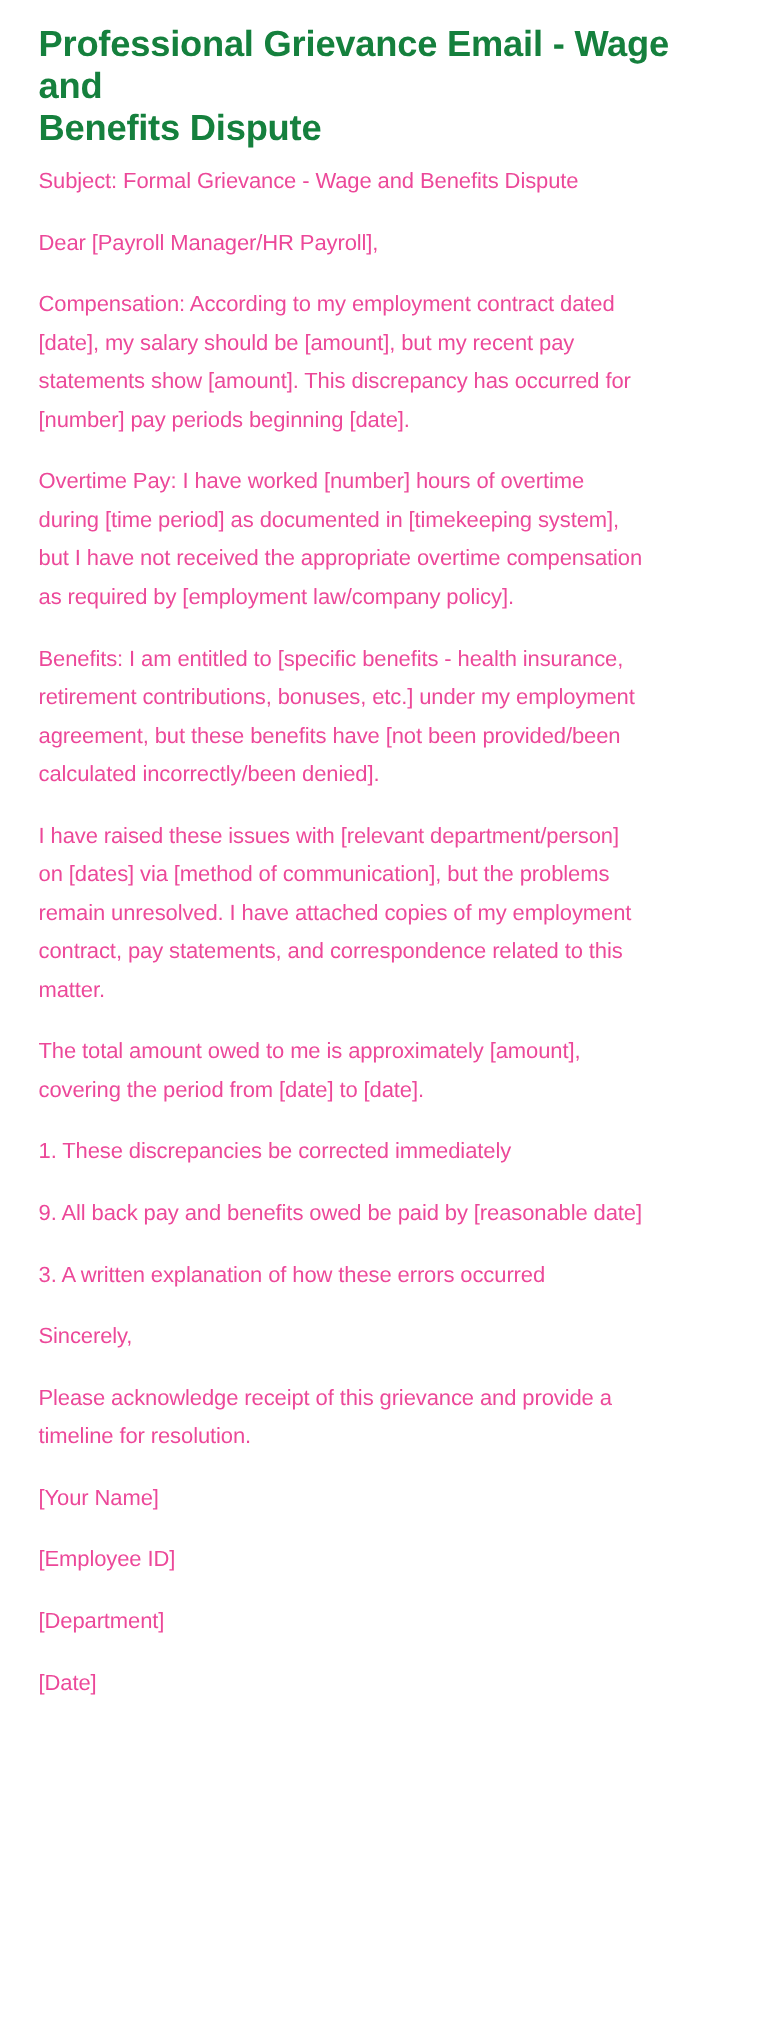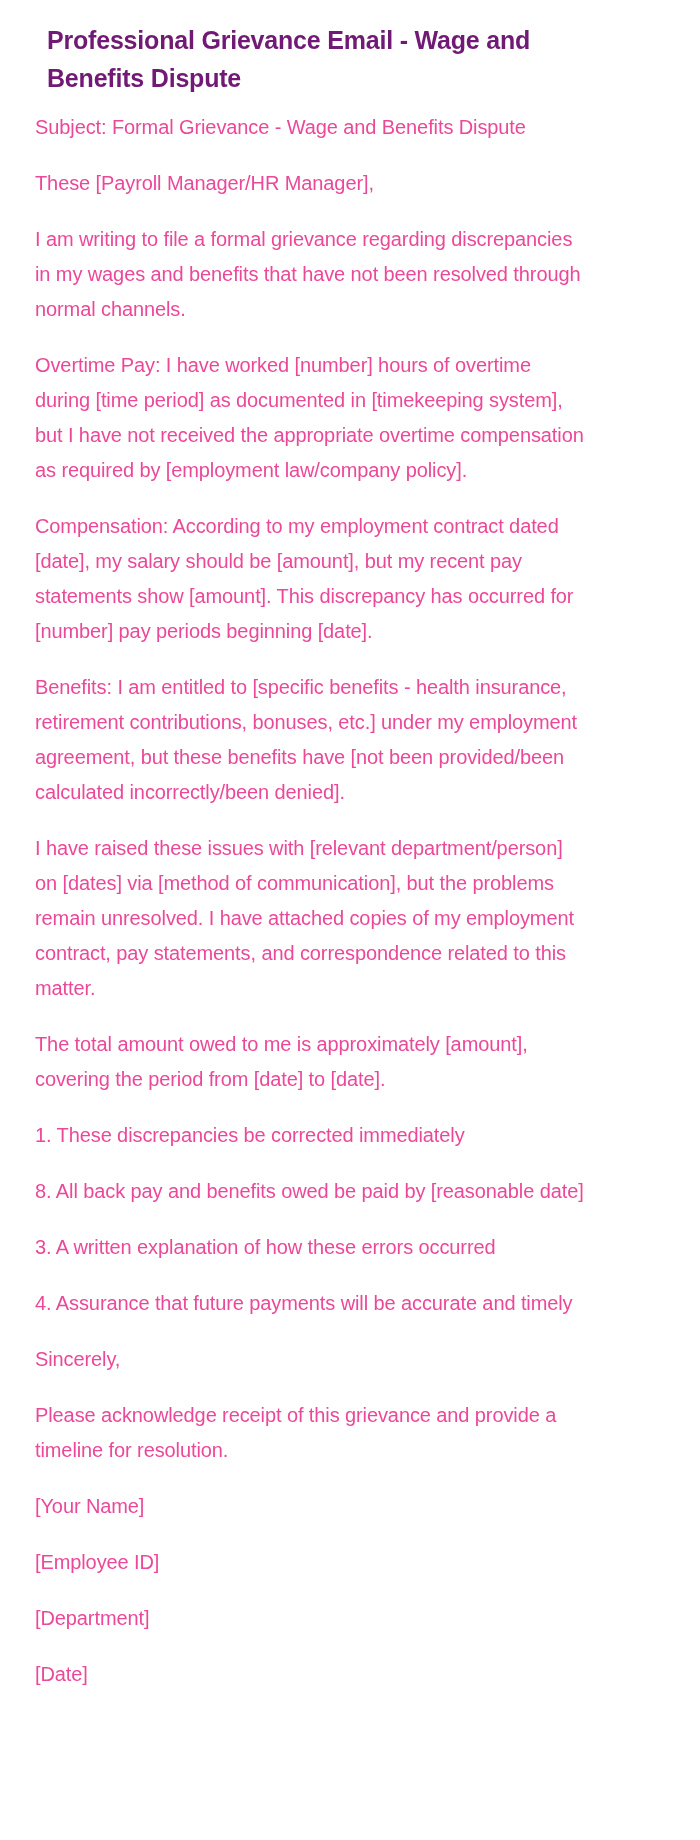--- a/index.html
+++ b/index.html
@@ -15,25 +15,25 @@
     color: #202124;
     overflow: hidden;
   }
   .page {
     width: 700px;
     height: 1840px;
     padding: 21px 30px 20px 35px;
     background: #ffffff;
   }
   .doc-title {
-    margin: 0 0 13px 12px;
-    font-size: 25px;
+    margin: 0 0 13px 0;
+    font-size: 33px;
     font-weight: 700;
     line-height: 38px;
-    color: #701a75;
+    color: #15803d;
     letter-spacing: -0.2px;
     white-space: pre-wrap;
   }
   .doc-par {
     margin: 0 0 21px 0;
     font-size: 20px;
     font-weight: 400;
     line-height: 35px;
     color: #ec4899;
     letter-spacing: -0.1px;
@@ -44,59 +44,55 @@
 <body>
 
 <main class="page">
   <h1 class="doc-title">Professional Grievance Email - Wage and
 Benefits Dispute</h1>
 
   <section>
 
       <p class="doc-par">Subject: Formal Grievance - Wage and Benefits Dispute</p>
 
-      <p class="doc-par">These [Payroll Manager/HR Manager],</p>
+      <p class="doc-par">Dear [Payroll Manager/HR Payroll],</p>
 
-      <p class="doc-par">I am writing to file a formal grievance regarding discrepancies
-in my wages and benefits that have not been resolved through
-normal channels.</p>
 
+
+      <p class="doc-par">Compensation: According to my employment contract dated
+[date], my salary should be [amount], but my recent pay
+statements show [amount]. This discrepancy has occurred for
+[number] pay periods beginning [date].</p>
 
       <p class="doc-par">Overtime Pay: I have worked [number] hours of overtime
 during [time period] as documented in [timekeeping system],
 but I have not received the appropriate overtime compensation
 as required by [employment law/company policy].</p>
-
-      <p class="doc-par">Compensation: According to my employment contract dated
-[date], my salary should be [amount], but my recent pay
-statements show [amount]. This discrepancy has occurred for
-[number] pay periods beginning [date].</p>
 
       <p class="doc-par">Benefits: I am entitled to [specific benefits - health insurance,
 retirement contributions, bonuses, etc.] under my employment
 agreement, but these benefits have [not been provided/been
 calculated incorrectly/been denied].</p>
 
       <p class="doc-par">I have raised these issues with [relevant department/person]
 on [dates] via [method of communication], but the problems
 remain unresolved. I have attached copies of my employment
 contract, pay statements, and correspondence related to this
 matter.</p>
 
       <p class="doc-par">The total amount owed to me is approximately [amount],
 covering the period from [date] to [date].</p>
 
 
       <p class="doc-par">1. These discrepancies be corrected immediately</p>
 
-      <p class="doc-par">8. All back pay and benefits owed be paid by [reasonable date]</p>
+      <p class="doc-par">9. All back pay and benefits owed be paid by [reasonable date]</p>
 
       <p class="doc-par">3. A written explanation of how these errors occurred</p>
 
-      <p class="doc-par">4. Assurance that future payments will be accurate and timely</p>
 
       <p class="doc-par">Sincerely,</p>
 
       <p class="doc-par">Please acknowledge receipt of this grievance and provide a
 timeline for resolution.</p>
 
       <p class="doc-par">[Your Name]</p>
 
       <p class="doc-par">[Employee ID]</p>
 

